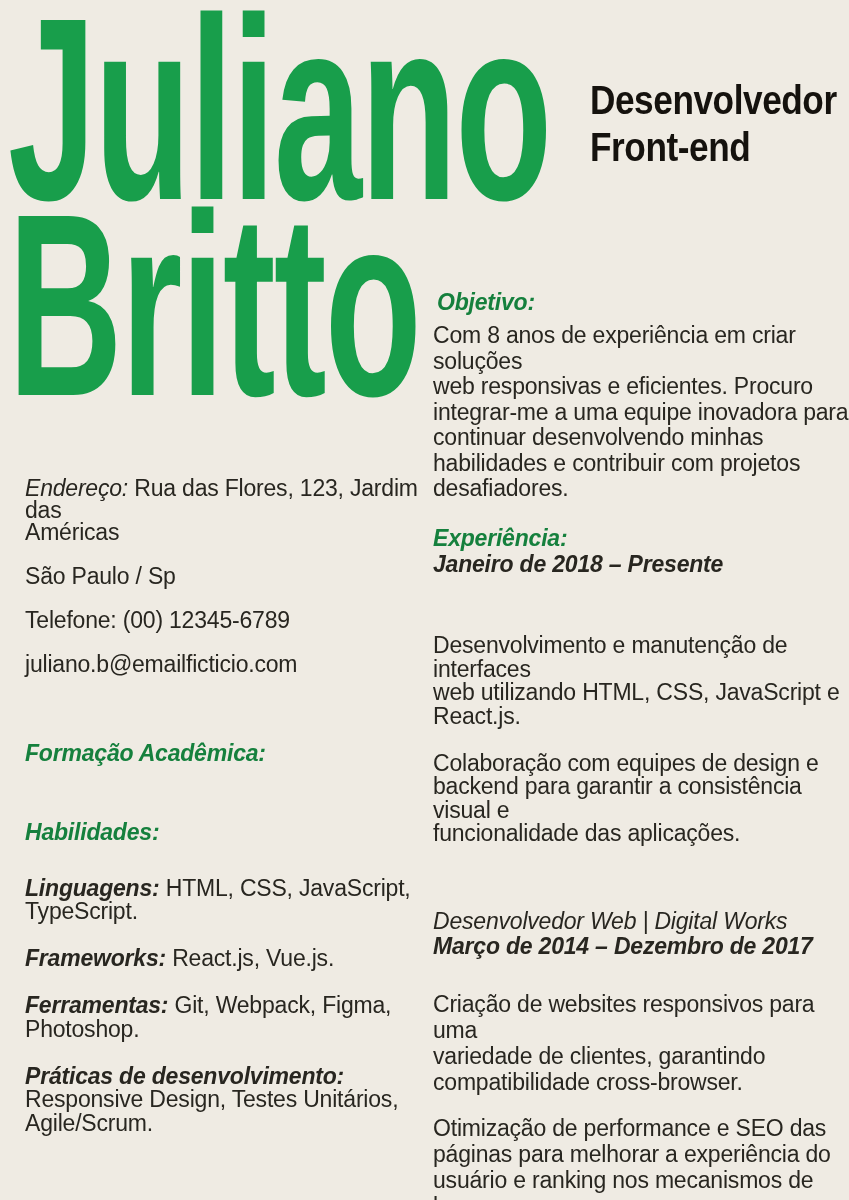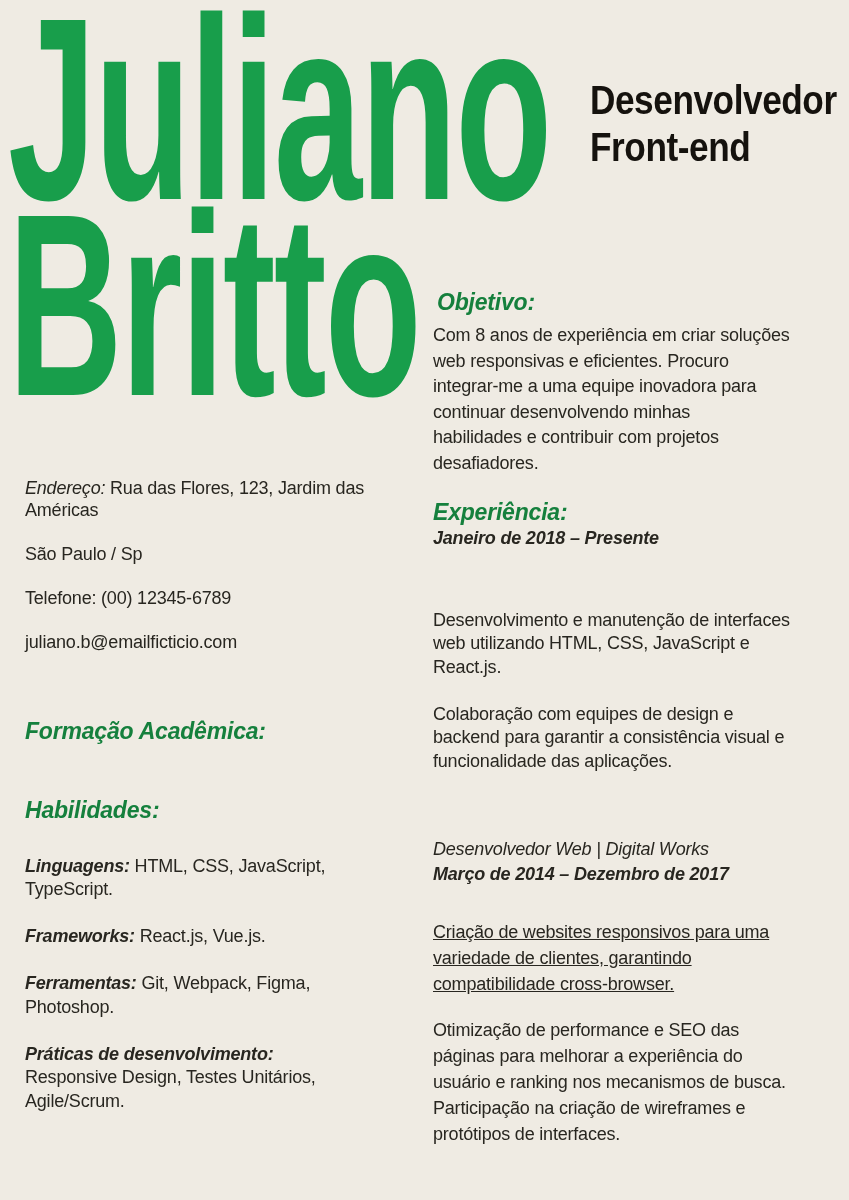--- a/index.html
+++ b/index.html
@@ -31,21 +31,21 @@
     color: #15120E;
     transform: scaleX(0.88);
     transform-origin: left top;
     white-space: nowrap;
   }
   
   .left-col  { position: absolute; left: 25px;  top: 455px; width: 412px; }
   .right-col { position: absolute; left: 433px; top: 288px; width: 416px; }
 
   .body-text {
-    font-size: 18px;
+    font-size: 23px;
     letter-spacing: -0.2px;
     white-space: pre-line;
   }
   .sec-h {
     font-size: 23px; line-height: 28px;
     font-weight: bold; font-style: italic;
     color: #15803d;
     letter-spacing: -0.2px;
   }
   .it { font-style: italic; }
@@ -59,21 +59,21 @@
   .skills-block { margin-top: 7px;  line-height: 23.5px; }
 
   
   .h-obj     { padding-left: 4px; }
   .obj-p     { margin-top: 7px;  line-height: 25.5px; }
   .h-exp     { margin-top: 22px; }
   .job-role  { margin-top: 12px; line-height: 25px; }
   .job-period{ line-height: 25px; }
   .job1-desc { margin-top: 34px; line-height: 23.5px; }
   .job2-role { margin-top: 40px; }
-  .job2-p1   { margin-top: 32px; line-height: 26px; text-decoration: underline; }
+  .job2-p1   { margin-top: 32px; line-height: 26px; }
   .job2-p2   { margin-top: 20px; line-height: 26px; }
 </style>
 </head>
 <body style="--accent: #189E4B; --bg: #EFEBE3; --ink: #282620;">
 
 <h1 class="name" style="margin:0">
   <div>Juliano</div>
   <div>Britto</div>
 </h1>
 

